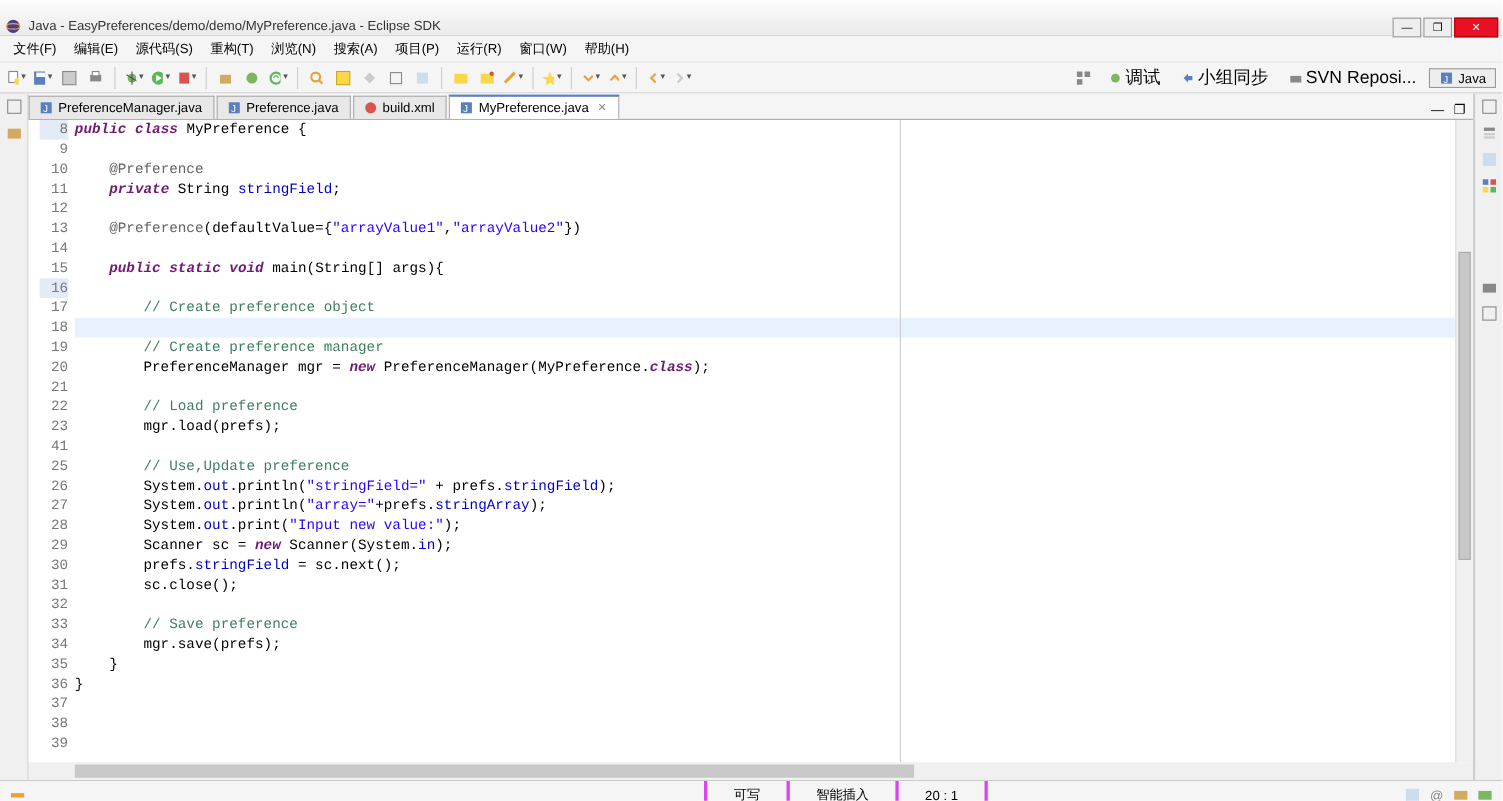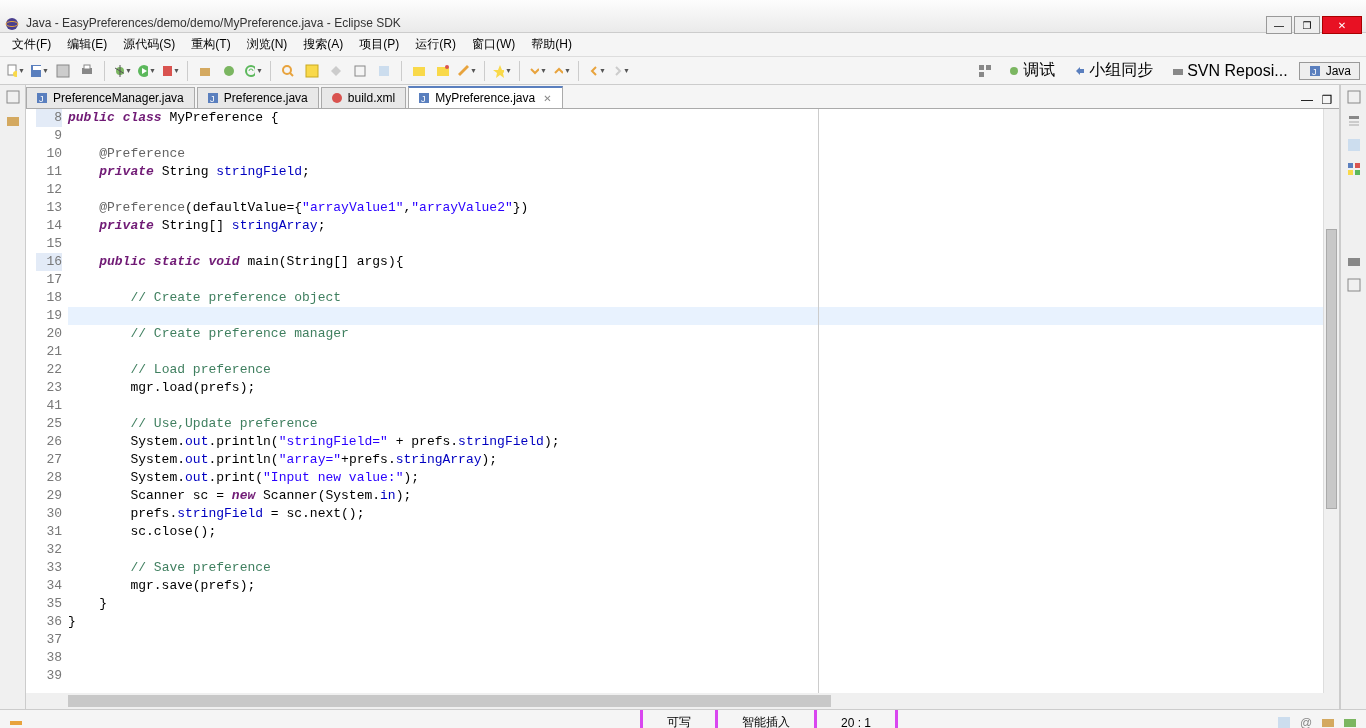--- a/index.html
+++ b/index.html
@@ -365,27 +365,27 @@
           <div class="gutter-line">39</div>
         </div>
       <div class="code-lines" id="code-lines">
         <div class="code-vsplit"></div>
       <div class="code-line"><span class="kw">public</span> <span class="kw">class</span> MyPreference {</div>
           <div class="code-line"></div>
           <div class="code-line">    <span class="ann">@Preference</span></div>
           <div class="code-line">    <span class="kw">private</span> String <span class="fld">stringField</span>;</div>
           <div class="code-line"></div>
           <div class="code-line">    <span class="ann">@Preference</span>(defaultValue={<span class="str">"arrayValue1"</span>,<span class="str">"arrayValue2"</span>})</div>
-          <div class="code-line">    <span class="kw">private</span> String[] <span class="fld">stringArray</span>;</div>
           <div class="code-line"></div>
           <div class="code-line">    <span class="kw">public</span> <span class="kw">static</span> <span class="kw">void</span> main(String[] args){</div>
           <div class="code-line"></div>
           <div class="code-line">        <span class="cmt">// Create preference object</span></div>
           <div class="code-line hl"></div>
           <div class="code-line">        <span class="cmt">// Create preference manager</span></div>
+          <div class="code-line">        PreferenceManager mgr = <span class="kw">new</span> PreferenceManager(MyPreference.<span class="kw">class</span>);</div>
           <div class="code-line"></div>
           <div class="code-line">        <span class="cmt">// Load preference</span></div>
           <div class="code-line">        mgr.load(prefs);</div>
           <div class="code-line"></div>
           <div class="code-line">        <span class="cmt">// Use,Update preference</span></div>
           <div class="code-line">        System.<span class="fld">out</span>.println(<span class="str">"stringField="</span> + prefs.<span class="fld">stringField</span>);</div>
           <div class="code-line">        System.<span class="fld">out</span>.println(<span class="str">"array="</span>+prefs.<span class="fld">stringArray</span>);</div>
           <div class="code-line">        System.<span class="fld">out</span>.print(<span class="str">"Input new value:"</span>);</div>
           <div class="code-line">        Scanner sc = <span class="kw">new</span> Scanner(System.<span class="fld">in</span>);</div>
           <div class="code-line">        prefs.<span class="fld">stringField</span> = sc.next();</div>

